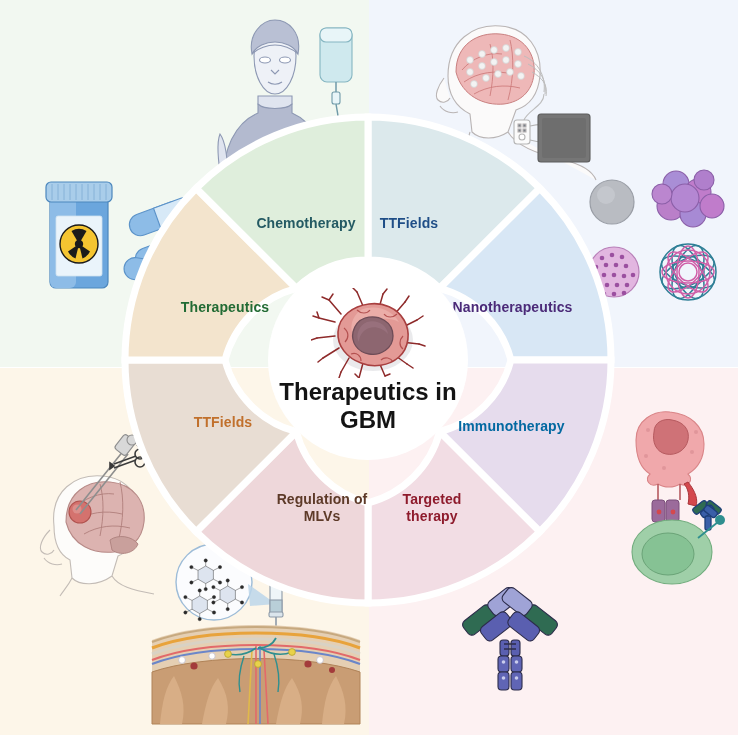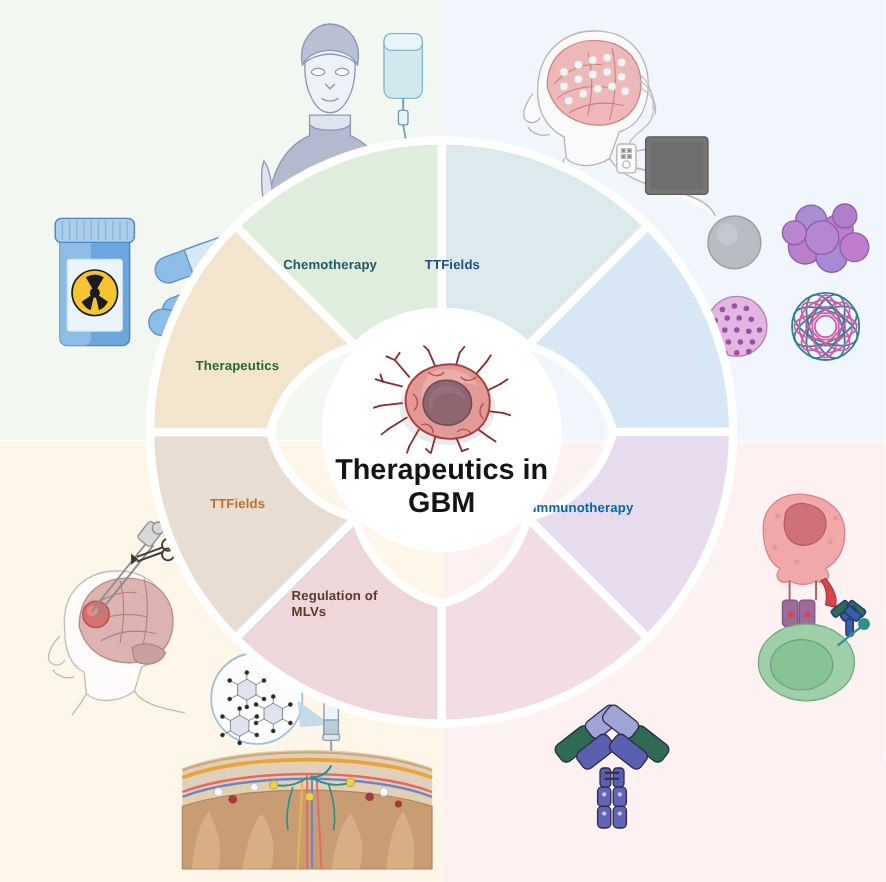--- a/index.html
+++ b/index.html
@@ -12,21 +12,21 @@
   #quad-tr{left:369px;top:0;background:#f1f5fc;border-radius:0 0 0 26px;}
   #quad-bl{left:0;top:368px;background:#fdf6e9;border-radius:0 26px 0 0;}
   #quad-br{left:369px;top:368px;background:#fdf1f2;border-radius:26px 0 0 0;}
 
   
   #ring{position:absolute;left:125px;top:117px;width:486px;height:486px;}
   #ring svg{display:block;width:486px;height:486px;overflow:visible;}
   .seg{stroke:#ffffff;stroke-width:7;}
 
   
-  .seg-label{position:absolute;text-align:left;font-size:11px;font-weight:bold;
+  .seg-label{position:absolute;text-align:center;font-size:14px;font-weight:bold;
     line-height:1.22;letter-spacing:.1px;white-space:pre-line;pointer-events:none;}
 
   
   #center-circle{position:absolute;left:268px;top:260px;width:200px;height:200px;
     background:#ffffff;border-radius:50%;}
   #center-title{position:absolute;left:248px;top:378px;width:240px;text-align:center;
     font-size:24px;font-weight:bold;color:#141414;line-height:1.18;}
   #tumor-cell{position:absolute;left:311px;top:288px;width:116px;height:90px;}
 
   
@@ -443,22 +443,25 @@
         <path class="seg" d="M243 486 A243 243 0 0 1 71.17 414.83 L171.29 314.71 A100 100 0 0 0 243 386 Z" fill="#eed7da"></path>
         <path class="seg" d="M71.17 414.83 A243 243 0 0 1 0 243 L100 243 A100 100 0 0 0 171.29 314.71 Z" fill="#e8ddd3"></path>
         <path class="seg" d="M0 243 A243 243 0 0 1 71.17 71.17 L171.29 171.29 A100 100 0 0 0 100 243 Z" fill="#f3e4cd"></path>
         <path class="seg" d="M71.17 71.17 A243 243 0 0 1 243 0 L243 143 A100 100 0 0 0 171.29 171.29 Z" fill="#dfeedc"></path>
       </g>
     </svg>
   </div>
 
   <div class="seg-label" id="lbl-chemo" style="left: 236px; top: 215px; width: 140px; color: rgb(36, 90, 99);">Chemotherapy</div>
   <div class="seg-label" id="lbl-tt" style="left: 354px; top: 215px; width: 110px; color: rgb(31, 78, 135);">TTFields</div>
+  <div class="seg-label" id="lbl-nano" style="left: 440px; top: 299px; width: 145px; color: rgb(75, 42, 120);">Nanotherapeutics</div>
   <div class="seg-label" id="lbl-immu" style="left: 444px; top: 418px; width: 135px; color: #0369a1;">Immunotherapy</div>
-  <div class="seg-label" id="lbl-mlv" style="left: 243px; top: 491px; width: 124px; color: rgb(93, 58, 40);">Regulation of
+  <div class="seg-label" id="lbl-targ" style="left: 379px; top: 491px; width: 106px; color: rgb(142, 27, 44);">Targeted
+therapy</div>
+  <div class="seg-label" id="lbl-mlv" style="left: 260px; top: 491px; width: 124px; color: rgb(93, 58, 40);">Regulation of
 MLVs</div>
   <div class="seg-label" id="lbl-surg" style="left: 175px; top: 414px; width: 96px; color: rgb(193, 112, 44);">TTFields</div>
   <div class="seg-label" id="lbl-radio" style="left: 163px; top: 299px; width: 124px; color: rgb(34, 107, 52);">Therapeutics</div>
 
   <div id="center-circle"></div>
 
   <div id="tumor-cell">
     <svg viewBox="0 0 116 90">
       <ellipse cx="62" cy="52" rx="40" ry="31" fill="#d8d8dd" opacity="0.55"></ellipse>
       <g stroke="#8e2a2a" stroke-width="1.5" fill="none" stroke-linecap="round">

